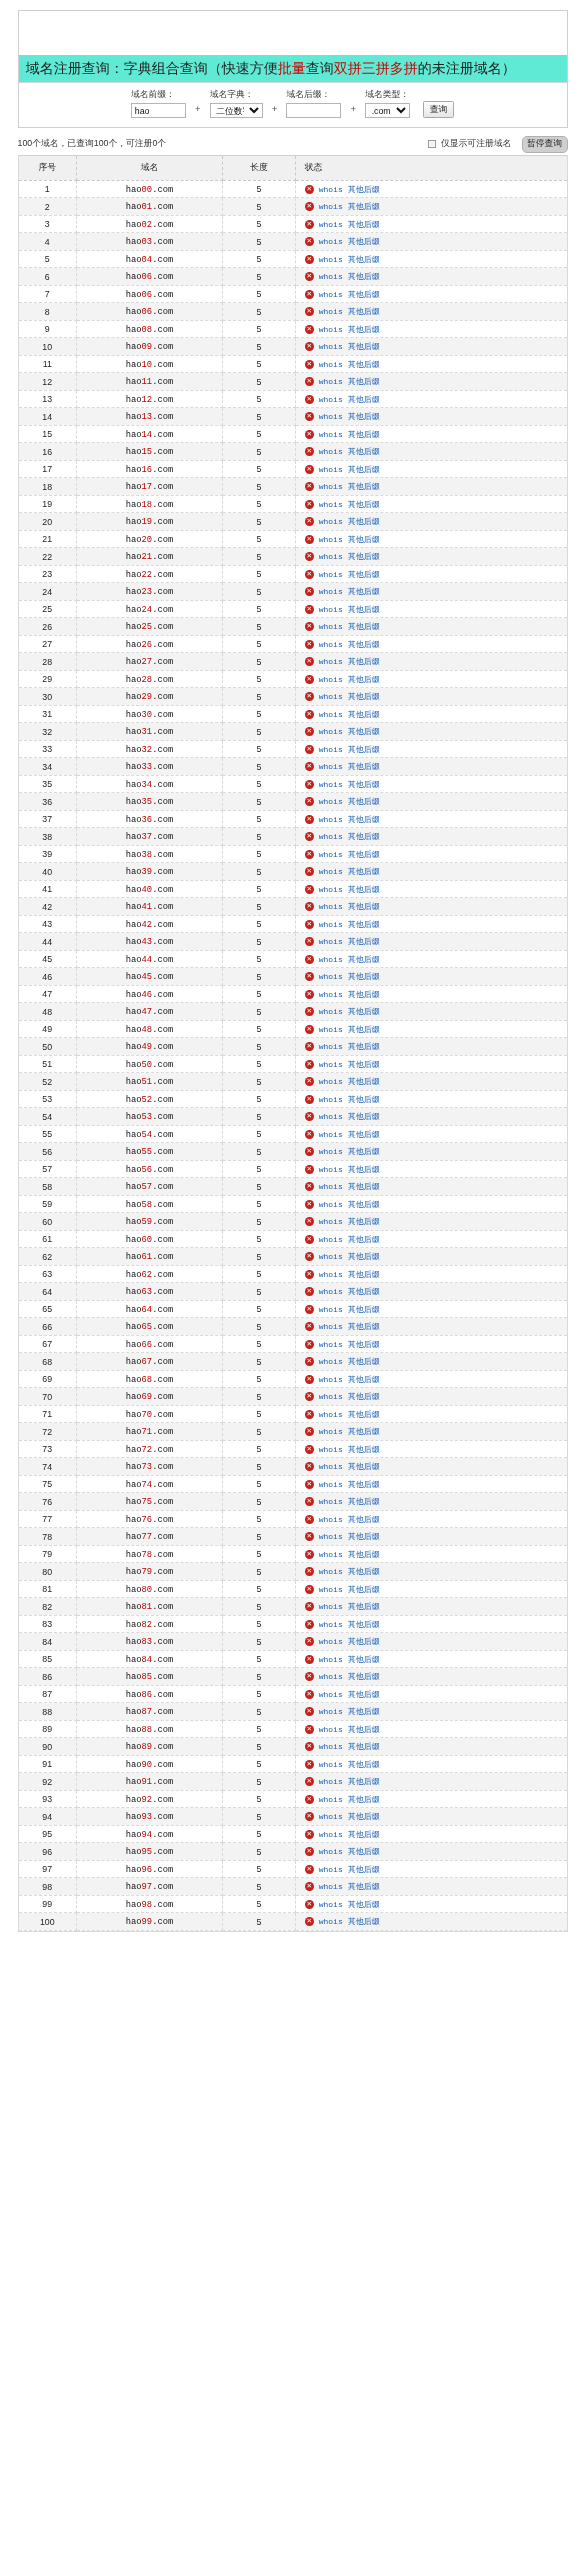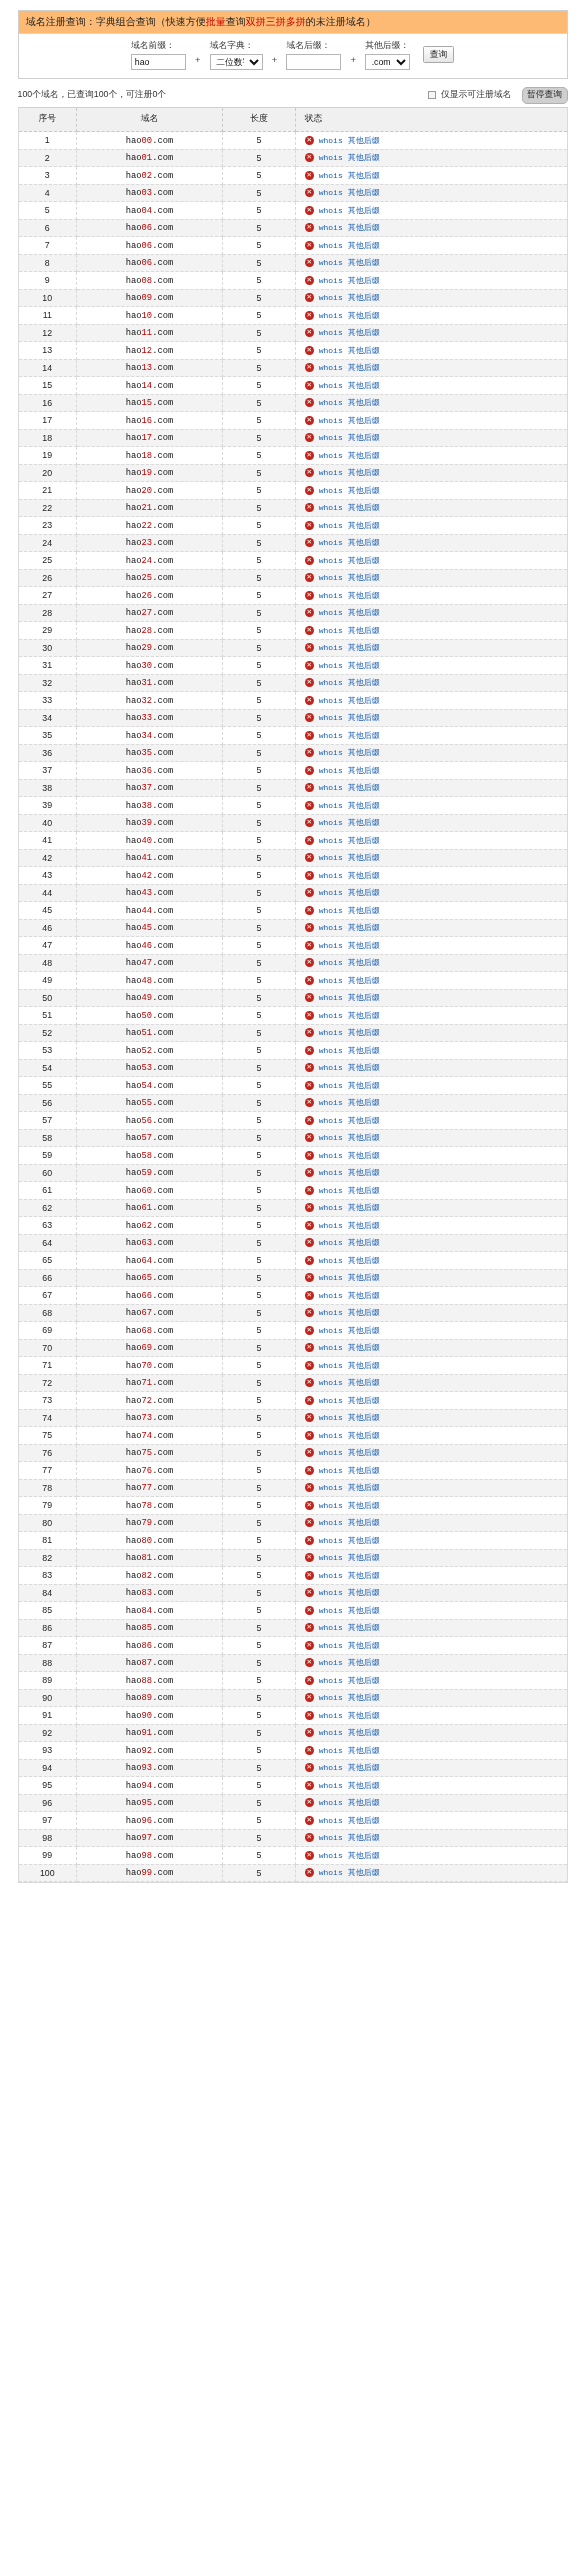--- a/index.html
+++ b/index.html
@@ -12,36 +12,37 @@
 
   .page { width: 585px; padding: 0; }
 
   
   .panel {
     margin: 10.2px 17.5px 0 17.5px;
     border: 0.7px solid #cfcfcf;
     background: #ffffff;
   }
   .panel-title {
-    background: #fdba74;
+    background: #5eead4;
     border-bottom: 0.7px solid #d6d6d6;
-    font-size: 10px;
+    font-size: 14px;
     color: #222;
     padding: 5.1px 7.3px;
     line-height: 1.2;
     white-space: nowrap;
+    margin-top: 44px;
   }
   .panel-title .hi { color: #d00000; }
 
   .form-area {
     padding: 5.8px 7.3px 8.8px 7.3px;
   }
   .form-row {
     display: flex;
-    align-items: center;
+    align-items: flex-end;
     justify-content: center;
     gap: 4px;
   }
   .field {
     display: flex;
     flex-direction: column;
     align-items: flex-start;
   }
   .field > .lbl {
     font-size: 8.8px;
@@ -229,21 +230,21 @@
         <span class="plus">+</span>
 
         <div class="field">
           <span class="lbl">域名后缀：</span>
           <input class="txt w-suffix" type="text" value="" style="">
         </div>
 
         <span class="plus">+</span>
 
         <div class="field">
-          <span class="lbl">其他后缀：</span>
+          <span class="lbl">域名类型：</span>
           <select class="sel w-type">
             <option>.com</option>
           </select>
         </div>
 
         <button class="btn-query">查询</button>
       </div>
     </div>
   </div>
 

